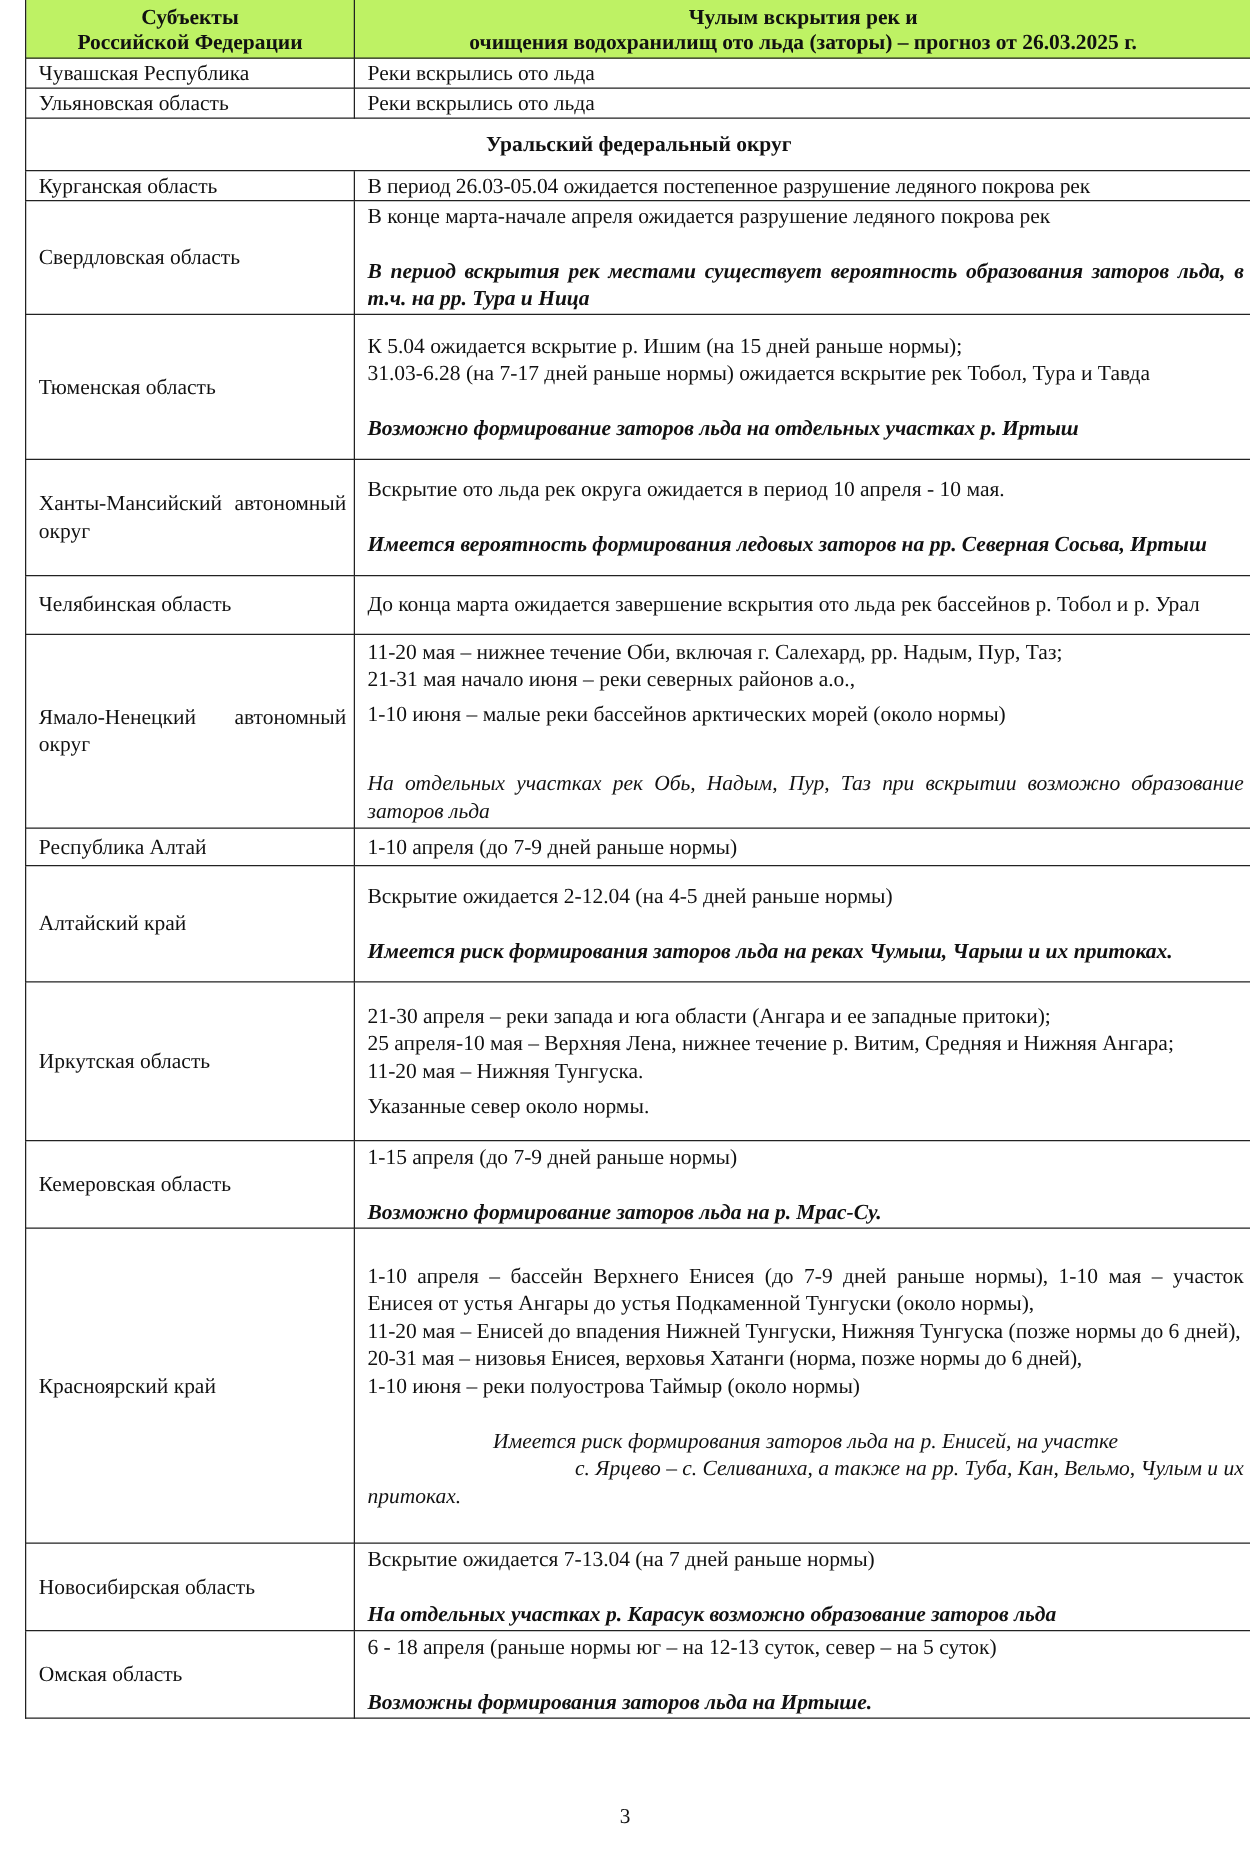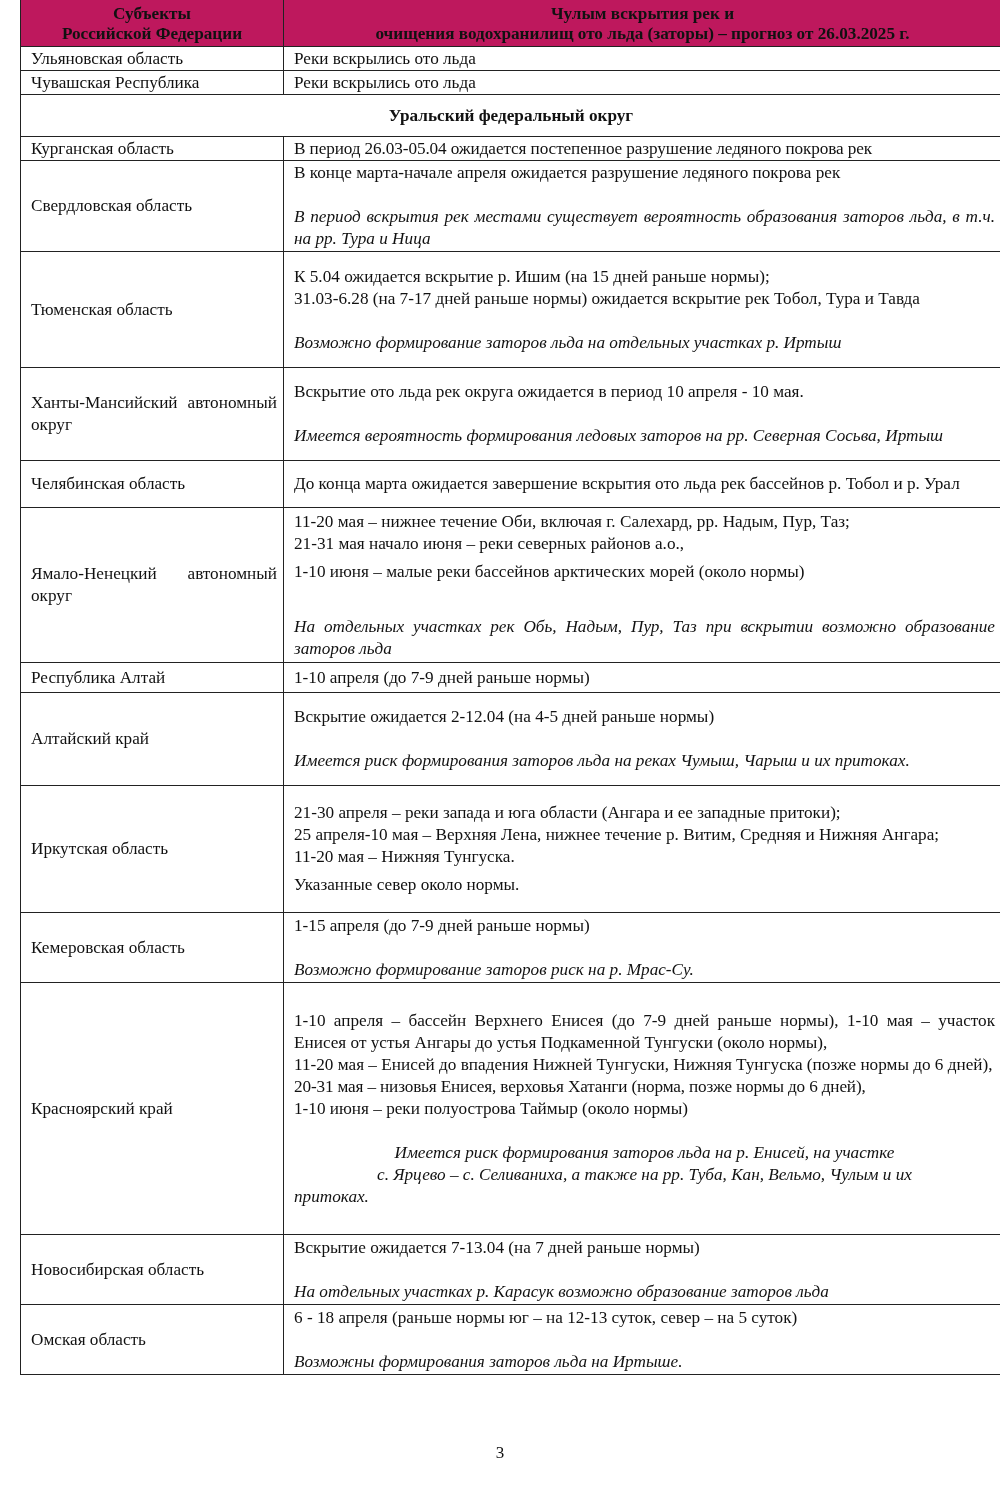--- a/index.html
+++ b/index.html
@@ -11,30 +11,30 @@
       position: absolute; left: 20px; top: -1px; width: 981px;
       border-collapse: collapse; table-layout: fixed;
       font-size: 17.2px; line-height: 22px;
     }
     table.forecast col.c1 { width: 263px; }
     table.forecast col.c2 { width: 718px; }
     table.forecast td, table.forecast th {
       border: 1.5px solid #222; vertical-align: middle; padding: 0 6px 0 10px;
     }
     table.forecast th {
-      background: #be185d; font-weight: bold; text-align: center;
+      background: #bef264; font-weight: bold; text-align: center;
       line-height: 20px; padding: 2px 4px 1px 4px;
     }
     td.subject { text-align: left; }
     td.subject.just { text-align: justify; text-align-last: left; }
     td.forecast-cell { vertical-align: top; padding-top: 0; padding-bottom: 0; }
     td.forecast-cell p { margin: 0; text-align: justify; }
     td.forecast-cell p.it { font-style: italic; }
     td.forecast-cell p.gap-s { margin-top: 6px; }
-    td.forecast-cell p.gap-m { margin-top: 22px; }
+    td.forecast-cell p.gap-m { margin-top: 22px; font-weight: bold; }
     td.forecast-cell p.gap-l { margin-top: 33px; }
     tr.district td {
       text-align: center; font-weight: bold; height: 42px; padding: 0; margin-left: 12px;
     }
     .page-num {
       position: absolute; left: 0; width: 1000px; top: 1443px;
       text-align: center; font-size: 17px;
     }
   </style>
 </head>
@@ -53,28 +53,28 @@
       </th>
       <th>
         <span>Чулым вскрытия рек и</span><br>
         <span>очищения водохранилищ ото льда (заторы) – прогноз от 26.03.2025 г.</span>
       </th>
     </tr>
   </thead>
   <tbody>
 
     <tr style="height:24px">
-      <td class="subject">Ульяновская область</td>
+      <td class="subject">Чувашская Республика</td>
       <td class="forecast-cell">
           <p>Реки вскрылись ото льда</p>
         </td>
     </tr>
 
     <tr style="height:24px">
-      <td class="subject">Чувашская Республика</td>
+      <td class="subject">Ульяновская область</td>
       <td class="forecast-cell">
           <p>Реки вскрылись ото льда</p>
         </td>
     </tr>
 
     <tr class="district">
       <td colspan="2" style="height:41px">Уральский федеральный округ</td>
     </tr>
 
     <tr style="height:24px">
@@ -149,34 +149,34 @@
         <p style="text-align:left">25 апреля-10 мая – Верхняя Лена, нижнее течение р. Витим, Средняя и Нижняя Ангара;</p>
         <p>11-20 мая – Нижняя Тунгуска.</p>
         <p class="gap-s">Указанные север около нормы.</p>
       </td>
     </tr>
 
     <tr style="height:70px">
       <td class="subject">Кемеровская область</td>
       <td class="forecast-cell">
         <p>1-15 апреля (до 7-9 дней раньше нормы)</p>
-        <p class="it gap-m">Возможно формирование заторов риск на р. Мрас-Су.</p>
+        <p class="it gap-m">Возможно формирование заторов льда на р. Мрас-Су.</p>
       </td>
     </tr>
 
     <tr style="height:252px">
       <td class="subject">Красноярский край</td>
       <td class="forecast-cell">
         <p>1-10 апреля – бассейн Верхнего Енисея (до 7-9 дней раньше нормы), 1-10 мая – участок Енисея от устья Ангары до устья Подкаменной Тунгуски (около нормы),</p>
         <p>11-20 мая – Енисей до впадения Нижней Тунгуски, Нижняя Тунгуска (позже нормы до 6 дней),</p>
         <p style="letter-spacing:-0.15px">20-31 мая – низовья Енисея, верховья Хатанги (норма, позже нормы до 6 дней),</p>
         <p>1-10 июня – реки полуострова Таймыр (около нормы)</p>
         <div class="gap-m" style="margin-top:22px">
           <p class="it" style="text-align:center">Имеется риск формирования заторов льда на р. Енисей, на участке</p>
-          <p class="it" style="text-align:center">с. Ярцево – с. Селиваниха, а также на рр. Туба, Кан, Вельмо, Чулым и их</p>
+          <p class="it" style="text-align:right">с. Ярцево – с. Селиваниха, а также на рр. Туба, Кан, Вельмо, Чулым и их</p>
           <p class="it" style="text-align:left">притоках.</p>
         </div>
       </td>
     </tr>
 
     <tr style="height:70px">
       <td class="subject">Новосибирская область</td>
       <td class="forecast-cell">
         <p>Вскрытие ожидается 7-13.04 (на 7 дней раньше нормы)</p>
         <p class="it gap-m">На отдельных участках р. Карасук возможно образование заторов льда</p>

